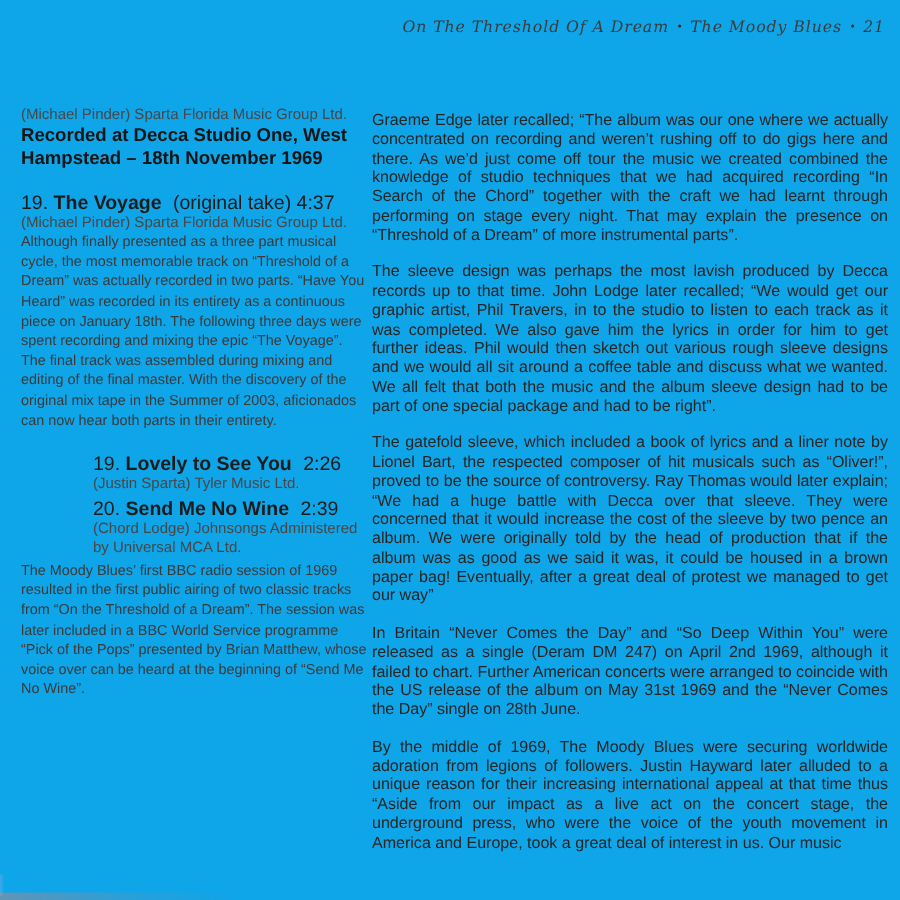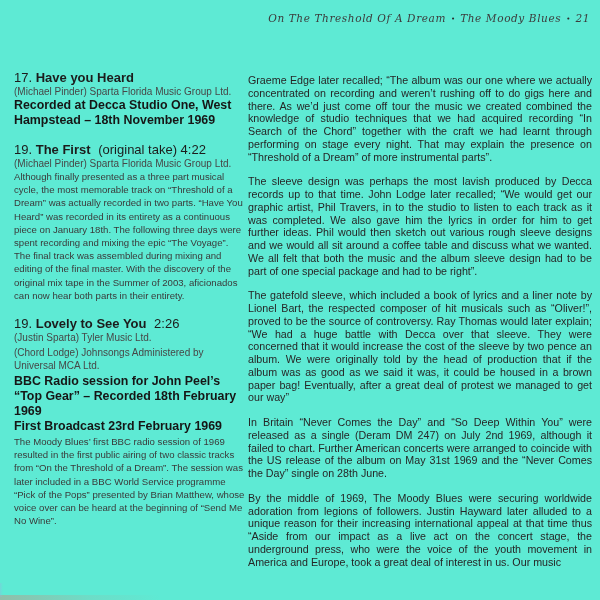--- a/index.html
+++ b/index.html
@@ -1,19 +1,19 @@
 <!DOCTYPE html>
 <html><head>
 <meta charset="utf-8">
 <style>
   html,body{margin:0;padding:0;background:#e8e8e8;}
   .page{
     position:relative;
     width:600px;height:600px;
-    background:#5eead4;
+    background:#0ea5e9;
     overflow:hidden;
     font-family:"Liberation Sans",sans-serif;
     color:#2a2a2a;
     margin:0 auto;
   }
   
   .page-header{
     position:absolute;top:12px;right:10px;
     font-family:"DejaVu Serif",serif;
     font-style:italic;
@@ -32,21 +32,21 @@
   }
   
   .col-left{
     position:absolute;left:14px;top:70px;width:233px;
   }
   .col-right{
     position:absolute;left:248px;top:74px;width:344px;
   }
   
   .track{margin-bottom:14px;}
-  .track.tight{margin-bottom:2px;}
+  .track.tight{margin-bottom:2px;margin-left:48px;}
   .track-title{
     font-size:13px;line-height:15px;color:#1c1c1c;
   }
   .track-title .tname{font-weight:bold;}
   .track-title .tsuffix{margin-left:4px;font-weight:normal;}
   .track-subtitle{
     font-size:13px;line-height:15px;color:#1c1c1c;
   }
   .credit{
     font-size:10px;line-height:13px;color:#474747;
@@ -88,65 +88,62 @@
 
 <div class="page">
 
   <div class="page-header">
     <span>On The Threshold Of A Dream</span><span class="bullet">•</span><span>The Moody Blues</span><span class="bullet">•</span><span>21</span>
   </div>
 
   <div class="col-left">
 
     <div class="track">
-      <div class="track-title">
-        <span class="tnum">17.</span>
-        <span class="tname">Have you Heard</span>
-      </div>
       <div class="credit">(Michael Pinder) Sparta Florida Music Group Ltd.</div>
       <div class="recorded">Recorded at Decca Studio One, West Hampstead – 18th November 1969</div>
     </div>
 
     <div class="track">
       <div class="track-title">
         <span class="tnum">19.</span>
-        <span class="tname">The First</span>
-        <span class="tsuffix">(original take) 4:22</span>
+        <span class="tname">The Voyage</span>
+        <span class="tsuffix">(original take) 4:37</span>
       </div>
       <div class="credit">(Michael Pinder) Sparta Florida Music Group Ltd.</div>
       <div class="note">Although finally presented as a three part musical cycle, the most memorable track on “Threshold of a Dream” was actually recorded in two parts. “Have You Heard” was recorded in its entirety as a continuous piece on January 18th. The following three days were spent recording and mixing the epic “The Voyage”. The final track was assembled during mixing and editing of the final master. With the discovery of the original mix tape in the Summer of 2003, aficionados can now hear both parts in their entirety.</div>
     </div>
 
     <div class="track tight">
       <div class="track-title">
         <span class="tnum">19.</span>
         <span class="tname">Lovely to See You</span>
         <span class="tsuffix">2:26</span>
       </div>
       <div class="credit">(Justin Sparta) Tyler Music Ltd.</div>
     </div>
 
     <div class="track tight">
+      <div class="track-title">
+        <span class="tnum">20.</span>
+        <span class="tname">Send Me No Wine</span>
+        <span class="tsuffix">2:39</span>
+      </div>
       <div class="credit">(Chord Lodge) Johnsongs Administered by Universal MCA Ltd.</div>
     </div>
 
     <div class="bbc-block">
-      <div class="bbc-heading">
-        <div>BBC Radio session for John Peel’s “Top Gear” – Recorded 18th February 1969</div>
-        <div>First Broadcast 23rd February 1969</div>
-      </div>
       <div class="bbc-body">The Moody Blues’ first BBC radio session of 1969 resulted in the first public airing of two classic tracks from “On the Threshold of a Dream”. The session was later included in a BBC World Service programme “Pick of the Pops” presented by Brian Matthew, whose voice over can be heard at the beginning of “Send Me No Wine”.</div>
     </div>
 
   </div>
 
   <div class="col-right">
     <p class="rpara">Graeme Edge later recalled; “The album was our one where we actually concentrated on recording and weren’t rushing off to do gigs here and there. As we’d just come off tour the music we created combined the knowledge of studio techniques that we had acquired recording “In Search of the Chord” together with the craft we had learnt through performing on stage every night. That may explain the presence on “Threshold of a Dream” of more instrumental parts”.</p>
     <p class="rpara">The sleeve design was perhaps the most lavish produced by Decca records up to that time. John Lodge later recalled; “We would get our graphic artist, Phil Travers, in to the studio to listen to each track as it was completed. We also gave him the lyrics in order for him to get further ideas. Phil would then sketch out various rough sleeve designs and we would all sit around a coffee table and discuss what we wanted. We all felt that both the music and the album sleeve design had to be part of one special package and had to be right”.</p>
     <p class="rpara">The gatefold sleeve, which included a book of lyrics and a liner note by Lionel Bart, the respected composer of hit musicals such as “Oliver!”, proved to be the source of controversy. Ray Thomas would later explain; “We had a huge battle with Decca over that sleeve. They were concerned that it would increase the cost of the sleeve by two pence an album. We were originally told by the head of production that if the album was as good as we said it was, it could be housed in a brown paper bag! Eventually, after a great deal of protest we managed to get our way”</p>
-    <p class="rpara">In Britain “Never Comes the Day” and “So Deep Within You” were released as a single (Deram DM 247) on July 2nd 1969, although it failed to chart. Further American concerts were arranged to coincide with the US release of the album on May 31st 1969 and the “Never Comes the Day” single on 28th June.</p>
+    <p class="rpara">In Britain “Never Comes the Day” and “So Deep Within You” were released as a single (Deram DM 247) on April 2nd 1969, although it failed to chart. Further American concerts were arranged to coincide with the US release of the album on May 31st 1969 and the “Never Comes the Day” single on 28th June.</p>
     <p class="rpara">By the middle of 1969, The Moody Blues were securing worldwide adoration from legions of followers. Justin Hayward later alluded to a unique reason for their increasing international appeal at that time thus “Aside from our impact as a live act on the concert stage, the underground press, who were the voice of the youth movement in America and Europe, took a great deal of interest in us. Our music</p>
   </div>
 
   <div class="smudge-pink"></div>
   <div class="smudge-blue"></div>
 
 </div>
 
 </body></html>

